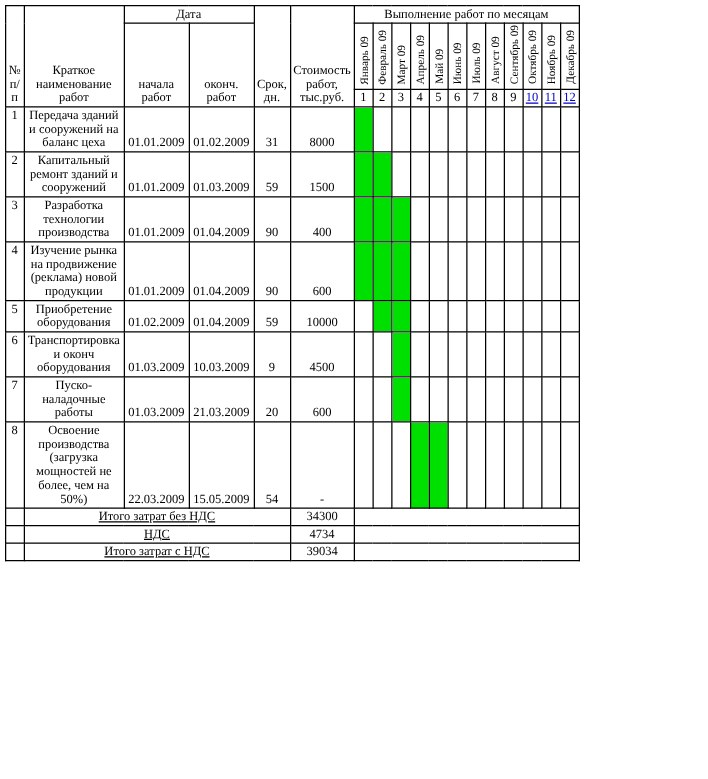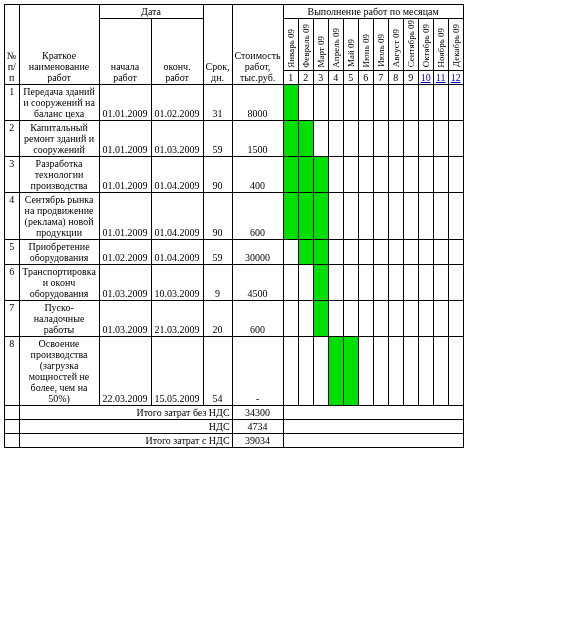--- a/index.html
+++ b/index.html
@@ -33,21 +33,21 @@
   .rot {
     writing-mode: vertical-rl;
     transform: rotate(180deg);
     display: inline-block;
     white-space: nowrap;
     font-size: 9px;
   }
   .green { background: #00e000; }
   a.mlink { color: #0000cc; text-decoration: underline; }
   tfoot td { text-align: center; }
-  tfoot .lbl { text-align: right; }
+  tfoot .lbl { text-align: center; text-decoration: underline; }
   .blank-foot { background:#fff; }
 </style>
 </head>
 <body>
 
 <table>
   <colgroup>
     <col class="num-col">
       <col class="name-col">
     <col class="date-col">
@@ -163,21 +163,21 @@
         <td></td>
         <td></td>
         <td></td>
         <td></td>
         <td></td>
         <td></td>
         <td></td>
       </tr>
       <tr>
         <td class="task-num">4</td>
-        <td class="task-name">Сентябрь рынка на продвижение (реклама) новой продукции</td>
+        <td class="task-name">Изучение рынка на продвижение (реклама) новой продукции</td>
         <td>01.01.2009</td>
         <td>01.04.2009</td>
         <td>90</td>
         <td>600</td>
         <td class="green"></td>
         <td class="green"></td>
         <td class="green"></td>
         <td></td>
         <td></td>
         <td></td>
@@ -187,21 +187,21 @@
         <td></td>
         <td></td>
         <td></td>
       </tr>
       <tr>
         <td class="task-num">5</td>
         <td class="task-name">Приобретение оборудования</td>
         <td>01.02.2009</td>
         <td>01.04.2009</td>
         <td>59</td>
-        <td>30000</td>
+        <td>10000</td>
         <td></td>
         <td class="green"></td>
         <td class="green"></td>
         <td></td>
         <td></td>
         <td></td>
         <td></td>
         <td></td>
         <td></td>
         <td></td>

